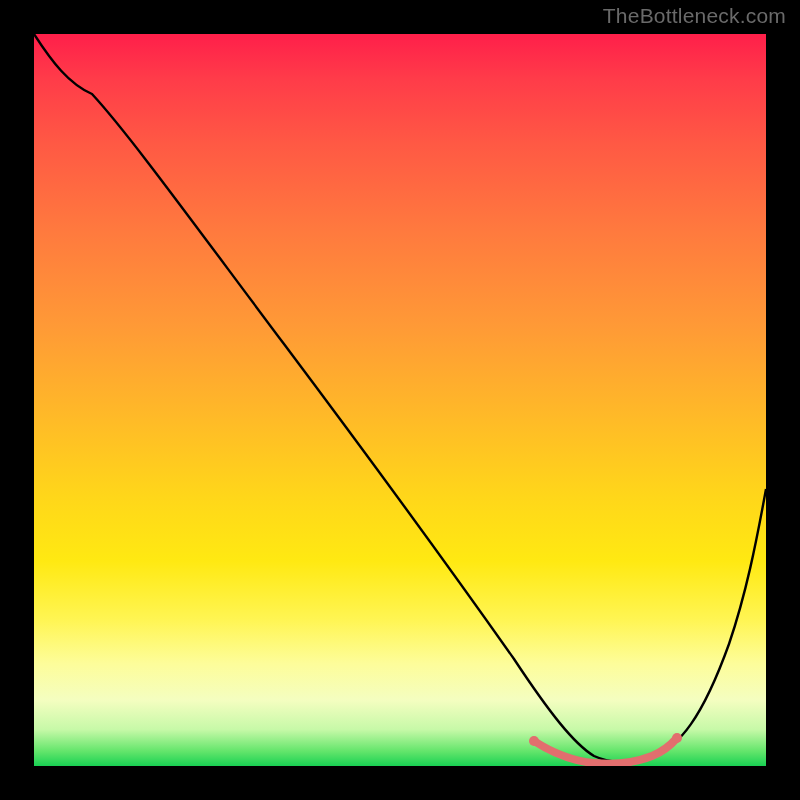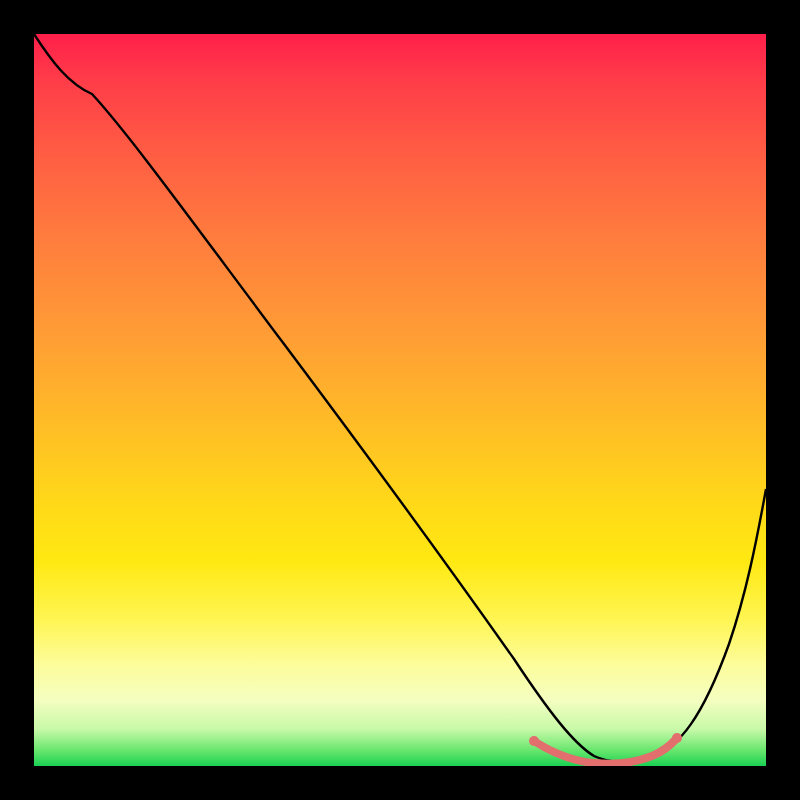--- a/index.html
+++ b/index.html
@@ -58,20 +58,21 @@
   }
   svg.curve {
     position: absolute;
     inset: 0;
   }
 </style>
 </head>
 <body>
 
 <div class="outer">
+  <div class="watermark">TheBottleneck.com</div>
 
   <div class="plot">
     <div class="gradient"></div>
 
     <svg class="curve" viewBox="0 0 732 732" preserveAspectRatio="none">
 
       <path d="M 0 0
                C 18 28, 35 50, 58 60
                C 95 100, 160 190, 250 310
                C 340 430, 420 540, 480 625

